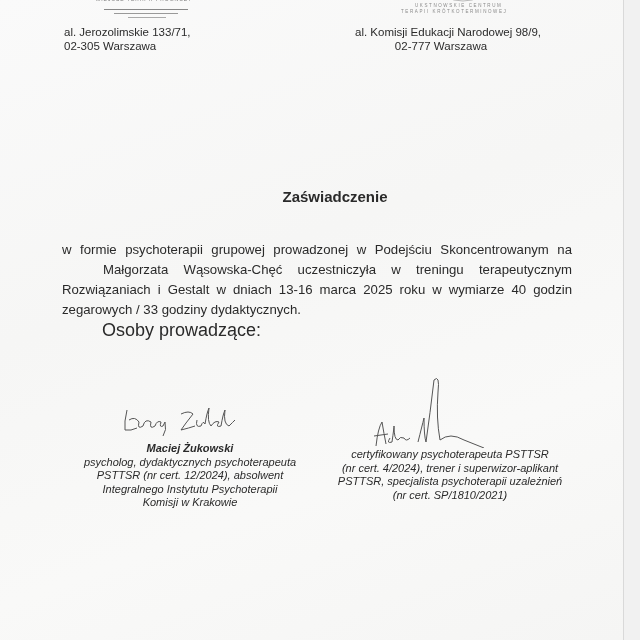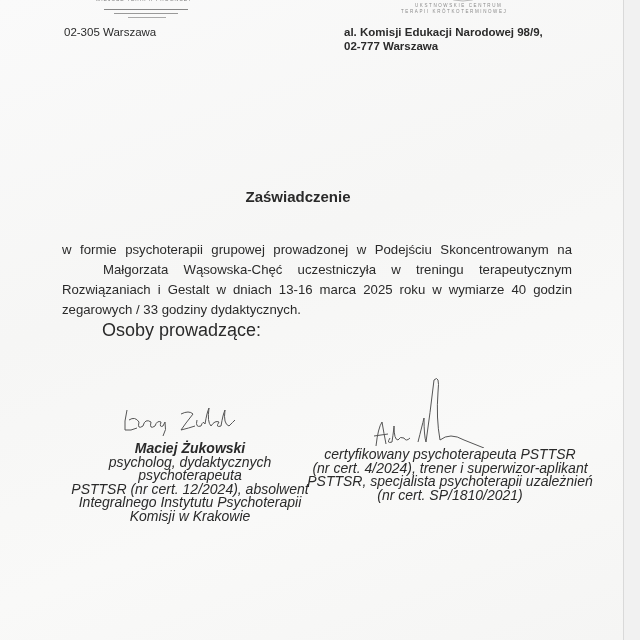--- a/index.html
+++ b/index.html
@@ -64,31 +64,32 @@
       color: #8a8a8a;
       white-space: nowrap;
     }
     .address {
       position: absolute;
       font-size: 11.5px;
       line-height: 13.5px;
       color: #2b2b2b;
     }
     .address-left { left: 64px; top: 26px; }
-    .address-right { left: 344px; top: 26px; text-align: left; width: 172px; font-weight: bold; }
+    .address-right { left: 355px; top: 26px; text-align: center; width: 172px; }
     .address div { white-space: nowrap; }
 
     .title {
       position: absolute;
       left: 0; top: 188px;
       width: 596px;
       text-align: center;
       font-weight: bold;
       font-size: 15px;
       color: #2a2a2a;
+      padding-left: 37px;
     }
     .body-text {
       position: absolute;
       left: 62px; top: 240px;
       width: 510px;
       font-size: 13.2px;
       line-height: 20px;
       color: #2a2a2a;
     }
     .body-line {
@@ -100,21 +101,21 @@
     .body-line.last { text-align-last: left; }
     .persons-label {
       position: absolute;
       left: 102px; top: 320px;
       font-size: 18px;
       color: #2a2a2a;
     }
     .sig-block {
       position: absolute;
       text-align: center;
-      font-size: 14px;
+      font-size: 11px;
       line-height: 13.5px;
       color: #2a2a2a;
     }
     .sig-left { left: 60px; top: 400px; width: 260px; }
     .sig-right { left: 300px; top: 370px; width: 300px; }
     .sig-name { font-weight: bold; font-style: italic; }
     .sig-desc { font-style: italic; }
     .signature-svg { display: block; margin: 0 auto; }
   </style>
 </head>
@@ -131,20 +132,21 @@
 
   <div class="logo-right">
     <svg width="40" height="6" style="position:absolute; left:58px; top:-3px;">
       <path d="M2 0 Q20 8 38 0" stroke="#aaa" stroke-width="0.8" fill="none"></path>
     </svg>
     <div class="logo-text" style="left:30px; top:3px;">UKSTNOWSKIE CENTRUM</div>
     <div class="logo-text" style="left:16px; top:9px;">TERAPII KRÓTKOTERMINOWEJ</div>
   </div>
 
   <div class="address address-left">
+    <div>al. Jerozolimskie 133/71,</div>
     <div>02-305 Warszawa</div>
   </div>
 
   <div class="address address-right">
     <div>al. Komisji Edukacji Narodowej 98/9,</div>
     <div>02-777 Warszawa</div>
   </div>
 
   <div class="title">Zaświadczenie</div>
 

